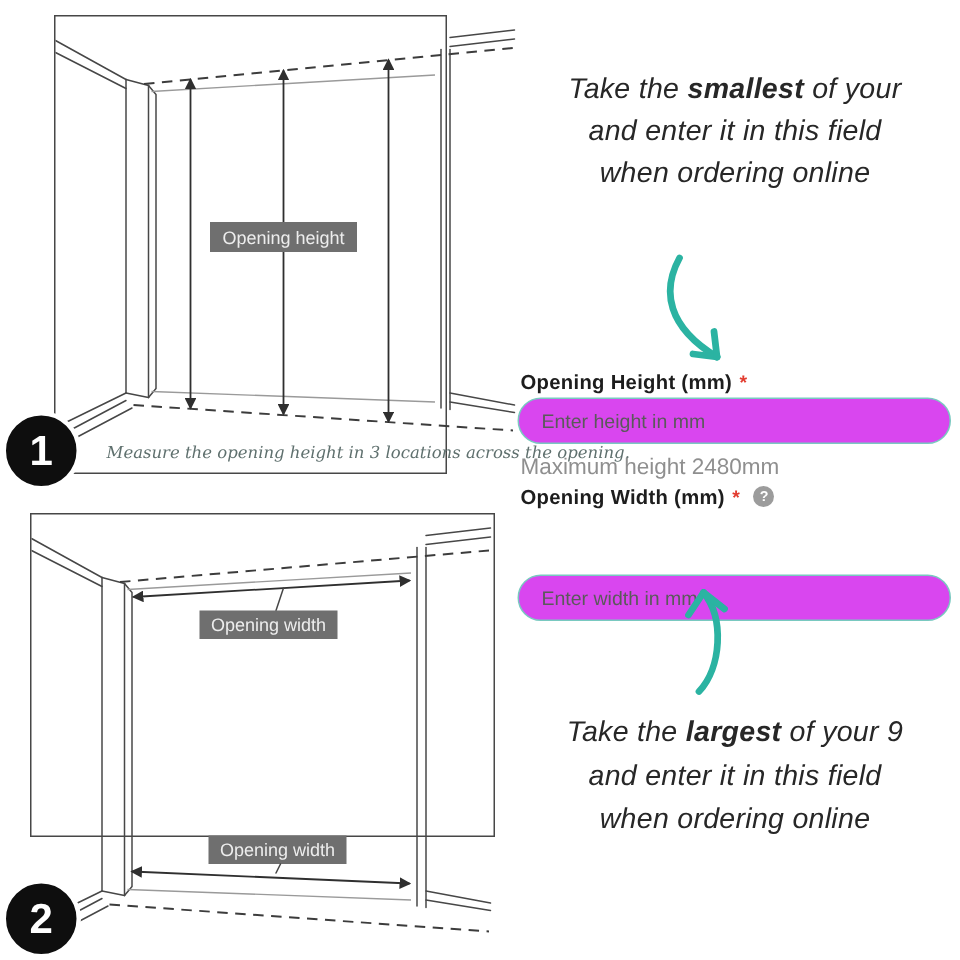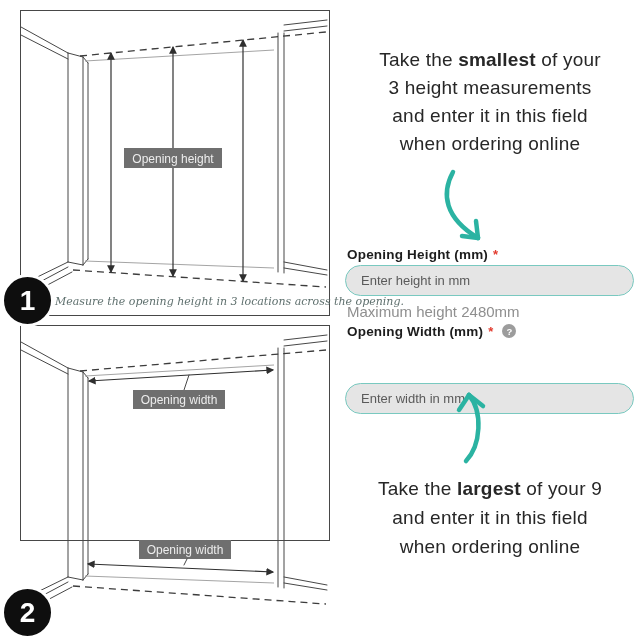--- a/index.html
+++ b/index.html
@@ -24,47 +24,47 @@
   }
   .step-circle{
     position:absolute;width:47px;height:47px;border-radius:50%;
     background:#0e0e0e;border:3px solid #ffffff;z-index:6;
     display:flex;align-items:center;justify-content:center;
     color:#ffffff;font-size:28px;font-weight:bold;
   }
   
   .instruction{
     position:absolute;left:340px;width:300px;text-align:center;
-    color:#272727;font-size:19px;line-height:28px;letter-spacing:.2px;
+    color:#272727;font-size:19px;line-height:28px;letter-spacing:.2px;font-style:italic;
   }
   .instruction .b{font-weight:700;}
   .teal-arrow{position:absolute;}
   .teal-arrow path{stroke:#2bb3a2;stroke-width:4.5;fill:none;stroke-linecap:round;stroke-linejoin:round;}
   .field-label{
     position:absolute;display:flex;
     font-size:13.5px;font-weight:700;color:#1d1d1d;letter-spacing:.2px;
   }
   .req{color:#e23b2e;font-size:13px;margin-left:5px;font-weight:700;}
   .pill-input{
     position:absolute;box-sizing:border-box;width:289px;height:31px;
-    border:1.6px solid #79c9c0;border-radius:16px;background:#e5e5e5;
+    border:1.6px solid #79c9c0;border-radius:16px;background:#d946ef;
     padding:0 15px;font-family:"Liberation Sans",sans-serif;font-size:13px;color:#333;outline:none;
   }
   .pill-input::placeholder{color:#5a5a5a;opacity:1;}
   .helper{position:absolute;font-size:15px;color:#8f8f8f;}
   .help-circle{
     width:14px;height:14px;border-radius:50%;background:#9c9c9c;color:#fff;
     font-size:9.5px;font-weight:bold;display:inline-flex;align-items:center;
     justify-content:center;margin-left:9px;cursor:default;
   }
 </style>
 </head>
 <body>
 
-<div class="frame" style="left:20px;top:10px;width:310px;height:306px;">
+<div class="frame" style="left:36px;top:10px;width:262px;height:306px;">
   <svg width="307" height="303" viewBox="0 0 307 303">
     <defs>
       <marker id="ah1" viewBox="0 0 10 10" refX="8.5" refY="5" markerWidth="6.5" markerHeight="6.5" orient="auto-start-reverse">
         <path d="M0,0 L10,5 L0,10 z" fill="#2f2f2f"></path>
       </marker>
     </defs>
 
     <path class="ln" d="M0,16 L47,42"></path>
     <path class="ln" d="M0,24 L47,48"></path>
 
@@ -91,21 +91,21 @@
     <path class="arr" d="M152,36 L152,265" marker-start="url(#ah1)" marker-end="url(#ah1)"></path>
     <path class="arr" d="M222,29 L222,270" marker-start="url(#ah1)" marker-end="url(#ah1)"></path>
 
     <rect class="measure-box" x="103" y="137" width="98" height="20"></rect>
     <text class="measure-text" x="152" y="151.5" text-anchor="middle">Opening height</text>
   </svg>
   <div class="caption">Measure the opening height in 3 locations across the opening.</div>
 </div>
 <div class="step-circle" style="left:1px;top:274px;">1</div>
 
-<div class="frame" style="left:20px;top:325px;width:310px;height:216px;">
+<div class="frame" style="left:20px;top:342px;width:310px;height:216px;">
   <svg width="307" height="304" viewBox="0 0 307 304">
     <defs>
       <marker id="ah2" viewBox="0 0 10 10" refX="8.5" refY="5" markerWidth="6.5" markerHeight="6.5" orient="auto-start-reverse">
         <path d="M0,0 L10,5 L0,10 z" fill="#2f2f2f"></path>
       </marker>
     </defs>
 
     <path class="ln" d="M0,16 L47,42"></path>
     <path class="ln" d="M0,24 L47,48"></path>
 
@@ -137,21 +137,20 @@
 
     <rect class="measure-box" x="118" y="214" width="92" height="19"></rect>
     <text class="measure-text" x="164" y="227.5" text-anchor="middle">Opening width</text>
     <path class="ln" d="M166,233 L163,239"></path>
   </svg>
 </div>
 <div class="step-circle" style="left:1px;top:586px;">2</div>
 
 <div class="instruction" style="top:46px;">
   <div><span>Take the </span><span class="b">smallest</span><span> of your</span></div>
-  <div>3 height measurements</div>
   <div>and enter it in this field</div>
   <div>when ordering online</div>
 </div>
 
 <svg class="teal-arrow" style="left:428px;top:168px;" width="66" height="80" viewBox="0 0 66 80">
   <path d="M25,4 C13,26 17,50 50,70"></path>
   <path d="M50,70 L34,68"></path>
   <path d="M50,70 L48,53"></path>
 </svg>
 

